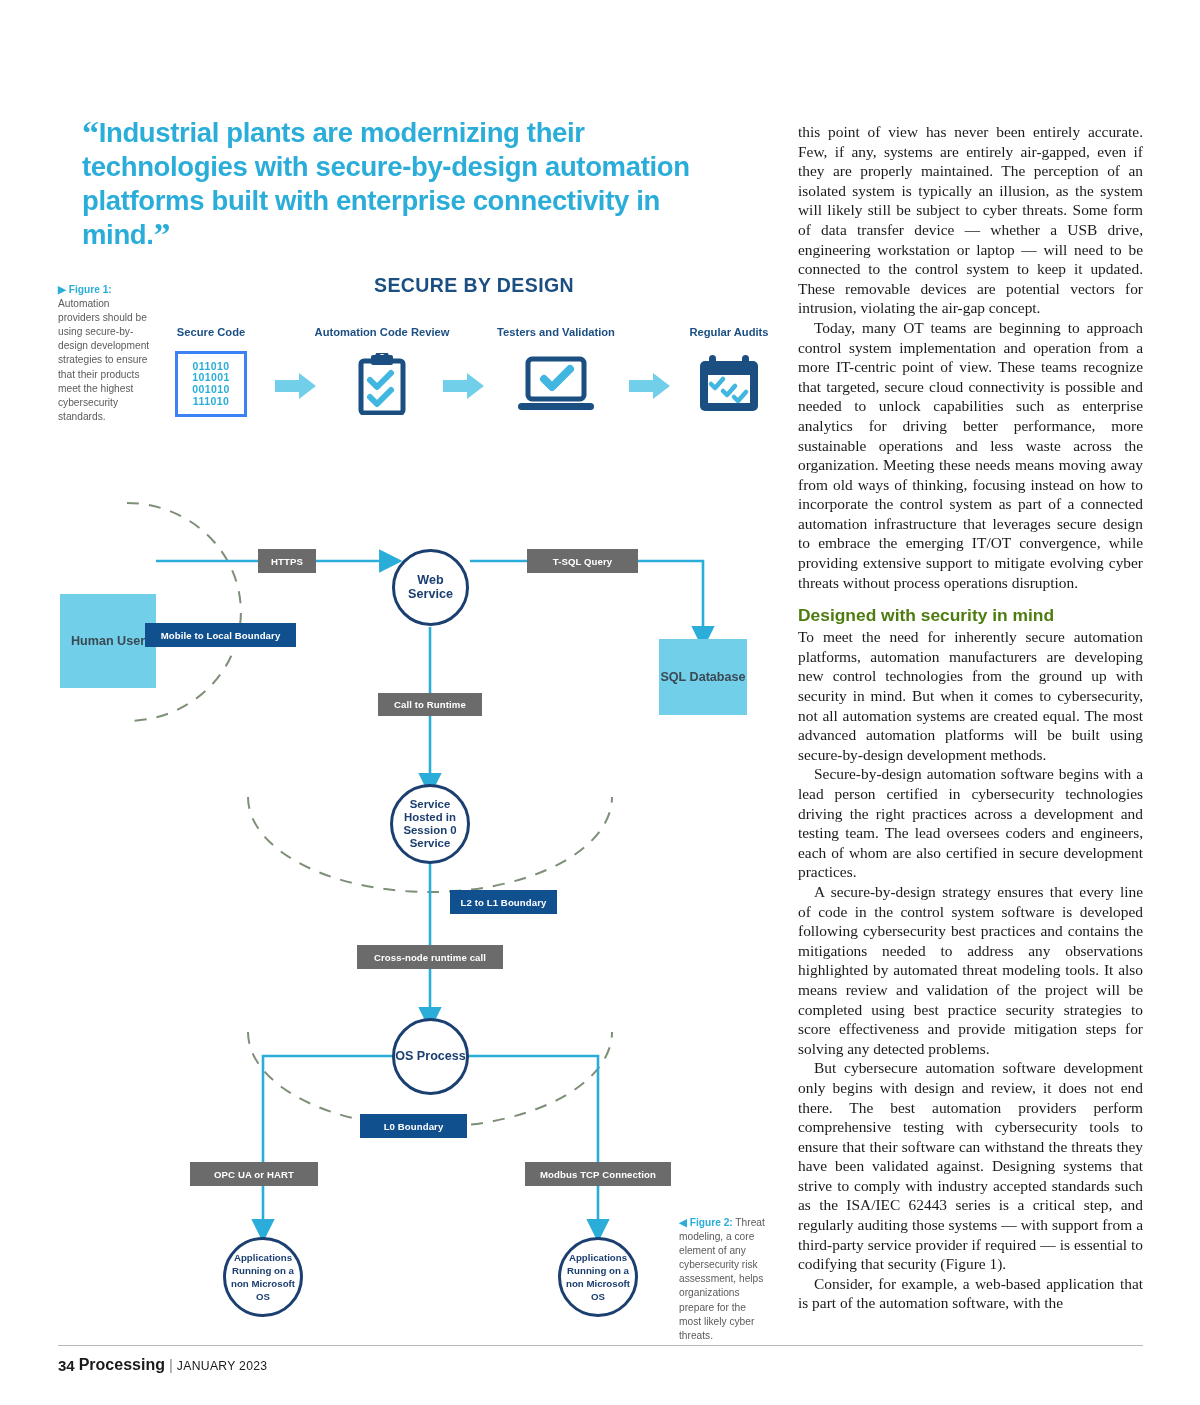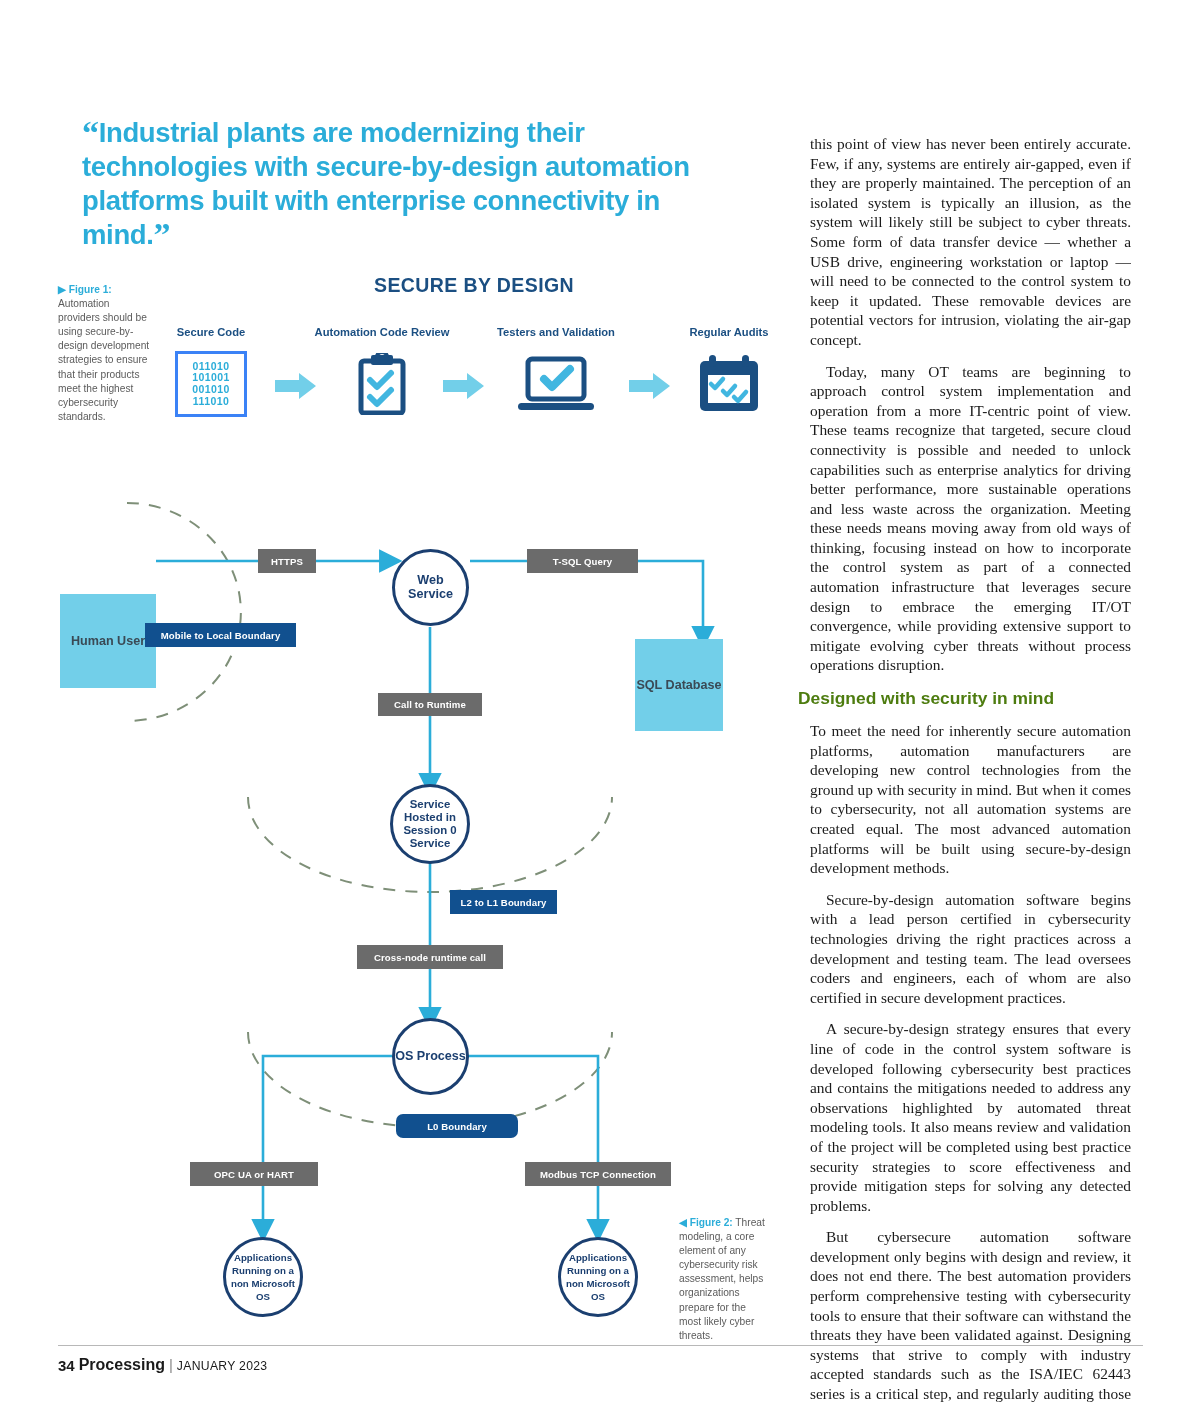--- a/index.html
+++ b/index.html
@@ -184,21 +184,21 @@
     left: 798px;
     top: 122px;
     width: 345px;
     font-family: "Liberation Serif", serif;
     font-size: 15.4px;
     line-height: 19.6px;
     color: #1a1a1a;
     text-align: justify;
   }
   .col-right p {
-    margin: 12px;
+    margin: 0;
     text-indent: 0;
   }
   .col-right p.ind {
     text-indent: 16px;
   }
   .sec-head {
     font-family: "Liberation Sans", sans-serif;
     font-weight: bold;
     font-size: 17.4px;
     color: #4d7c0f;
@@ -353,40 +353,40 @@
 <div class="node box-cyan" style="left:60px; top:549px; width:96px; height:94px;margin-top:45px;">Human User</div>
 
 <div class="node pill-gray" style="left:238px; top:549px; width:58px; height:24px;margin-left:20px;">HTTPS</div>
 
 <div class="node pill-blue" style="left:145px; top:623px; width:151px; height:24px;">Mobile to Local Boundary</div>
 
 <div class="node circle-node" style="left:392px; top:549px; width:77px; height:77px; font-size:12.6px;">Web Service</div>
 
 <div class="node pill-gray" style="left:527px; top:549px; width:111px; height:24px;">T-SQL Query</div>
 
-<div class="node box-cyan" style="left:635px; top:639px; width:88px; height:92px;">SQL Database</div>
+<div class="node box-cyan" style="left:659px; top:639px; width:88px; height:76px;">SQL Database</div>
 
 <div class="node pill-gray" style="left:378px; top:693px; width:104px; height:23px;">Call to Runtime</div>
 
 <div class="node circle-node" style="left:390px; top:784px; width:80px; height:80px; font-size:11.4px;">
   <div>
     <div>Service</div>
     <div>Hosted in</div>
     <div>Session 0</div>
     <div>Service</div>
   </div>
 </div>
 
 <div class="node pill-blue" style="left:450px; top:890px; width:107px; height:24px;">L2 to L1 Boundary</div>
 
 <div class="node pill-gray" style="left:357px; top:945px; width:146px; height:24px;">Cross-node runtime call</div>
 
 <div class="node circle-node" style="left:392px; top:1018px; width:77px; height:77px; font-size:12.6px;">OS Process</div>
 
-<div class="node pill-blue" style="left:396px; top:1114px; width:122px; height:24px;border-radius:7px;">L0 Boundary</div>
+<div class="node pill-blue" style="left:360px; top:1114px; width:107px; height:24px;">L0 Boundary</div>
 
 <div class="node pill-gray" style="left:190px; top:1162px; width:128px; height:24px;">OPC UA or HART</div>
 
 <div class="node pill-gray" style="left:525px; top:1162px; width:146px; height:24px;">Modbus TCP Connection</div>
 
 <div class="node circle-node" style="left:223px; top:1237px; width:80px; height:80px; font-size:9.7px;">
   <div>
     <div>Applications</div>
     <div>Running on a</div>
     <div>non Microsoft OS</div>

